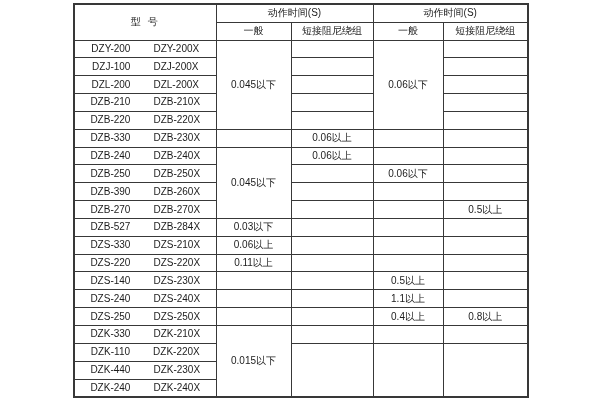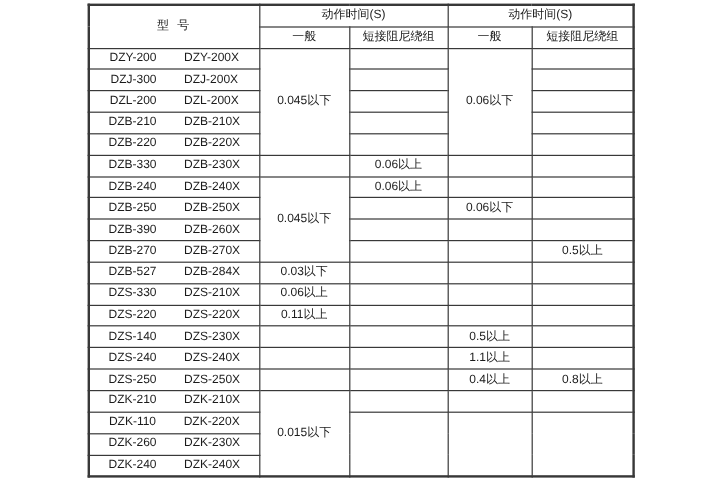--- a/index.html
+++ b/index.html
@@ -84,21 +84,21 @@
             </div>
           </td>
         <td rowspan="5">0.045以下</td>
         <td></td>
         <td rowspan="5">0.06以下</td>
         <td></td>
       </tr>
       <tr>
         <td>
             <div class="model-pair">
-              <span>DZJ-300</span>
+              <span>DZJ-100</span>
               <span>DZJ-200X</span>
             </div>
           </td>
         <td></td>
         <td></td>
       </tr>
       <tr>
         <td>
             <div class="model-pair">
               <span>DZL-200</span>
@@ -253,21 +253,21 @@
             </div>
           </td>
         <td></td>
         <td></td>
         <td>0.4以上</td>
         <td>0.8以上</td>
       </tr>
       <tr>
         <td>
             <div class="model-pair">
-              <span>DZK-210</span>
+              <span>DZK-330</span>
               <span>DZK-210X</span>
             </div>
           </td>
         <td rowspan="4">0.015以下</td>
         <td></td>
         <td></td>
         <td></td>
       </tr>
       <tr>
         <td>
@@ -276,21 +276,21 @@
               <span>DZK-220X</span>
             </div>
           </td>
         <td rowspan="3"></td>
         <td rowspan="3"></td>
         <td rowspan="3"></td>
       </tr>
       <tr>
         <td>
             <div class="model-pair">
-              <span>DZK-260</span>
+              <span>DZK-440</span>
               <span>DZK-230X</span>
             </div>
           </td>
       </tr>
       <tr>
         <td>
             <div class="model-pair">
               <span>DZK-240</span>
               <span>DZK-240X</span>
             </div>

